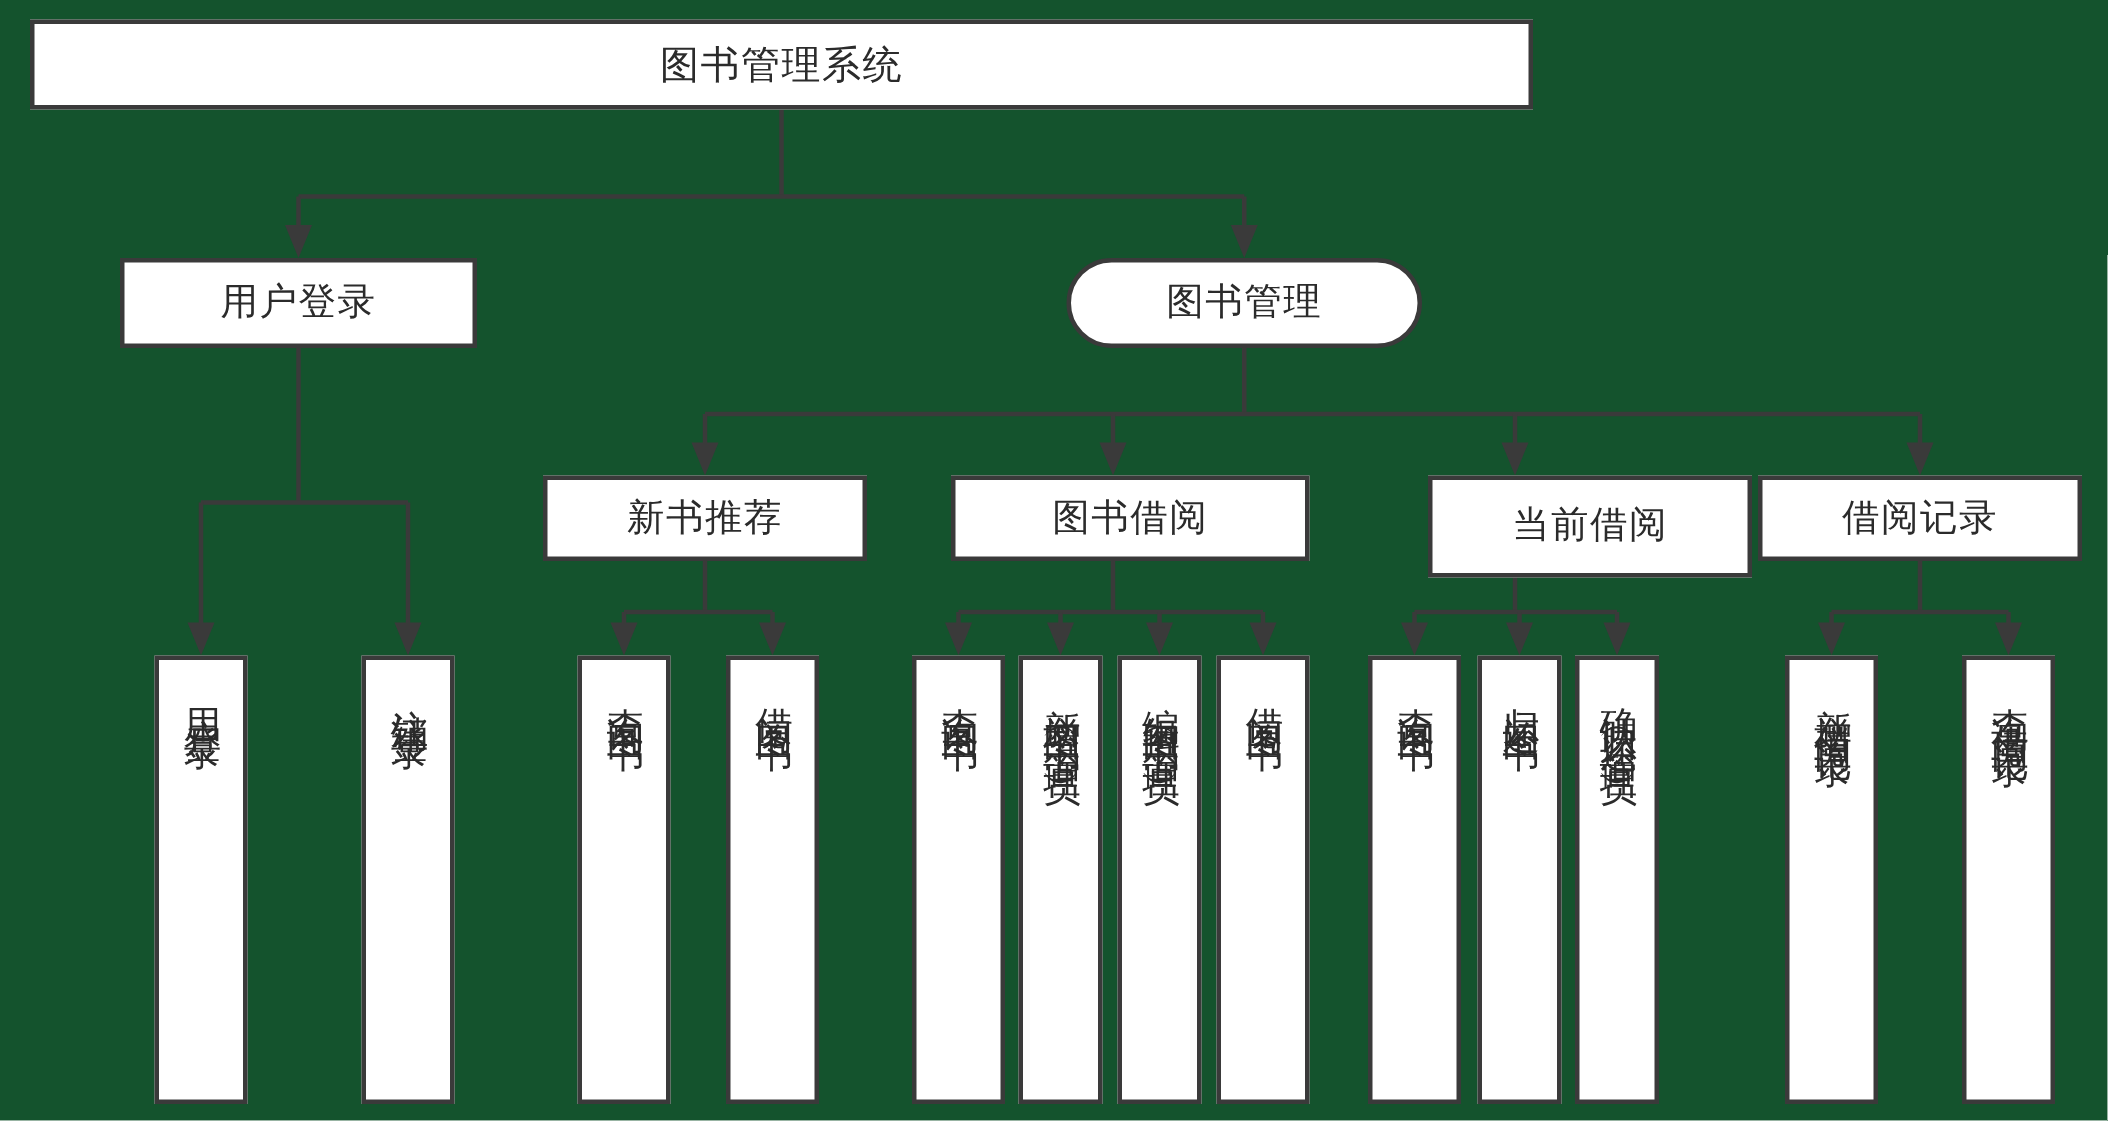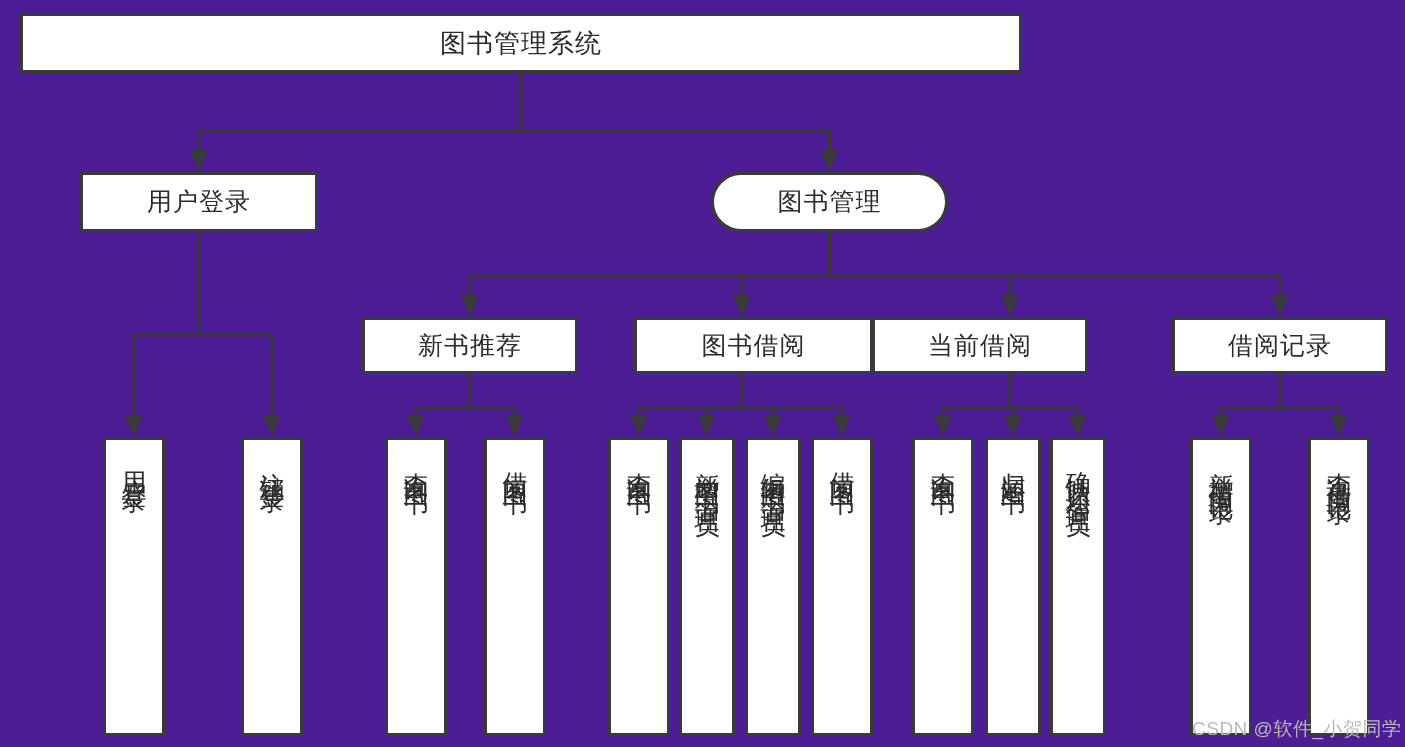--- a/index.html
+++ b/index.html
@@ -7,21 +7,21 @@
     padding: 0;
     background: #ffffff;
   }
   body {
     font-family: "Liberation Sans", "DejaVu Sans", sans-serif;
   }
   #canvas {
     position: relative;
     width: 1405px;
     height: 747px;
-    background: #4c1d95;
+    background: #14532d;
     overflow: hidden;
   }
   #wires {
     position: absolute;
     left: 0;
     top: 0;
     width: 1405px;
     height: 747px;
     pointer-events: none;
   }
@@ -136,21 +136,21 @@
       </div>
       <div class="node horizontal" style="left: 711px; top: 172px; width: 237px; height: 60px; border-radius: 30px;">
         <span class="node-label">图书管理</span>
       </div>
       <div class="node horizontal" style="left: 362px; top: 317px; width: 216px; height: 57px;">
         <span class="node-label">新书推荐</span>
       </div>
       <div class="node horizontal" style="left: 634px; top: 317px; width: 239px; height: 57px;">
         <span class="node-label">图书借阅</span>
       </div>
-      <div class="node horizontal" style="left: 872px; top: 317px; width: 216px; height: 57px;">
+      <div class="node horizontal" style="left: 952px; top: 317px; width: 216px; height: 68px;">
         <span class="node-label">当前借阅</span>
       </div>
       <div class="node horizontal" style="left: 1172px; top: 317px; width: 216px; height: 57px;">
         <span class="node-label">借阅记录</span>
       </div>
       <div class="node vertical" style="left: 103px; top: 437px; width: 62px; height: 299px;">
         <span class="node-label">用户登录</span>
       </div>
       <div class="node vertical" style="left: 241px; top: 437px; width: 62px; height: 299px;">
         <span class="node-label">注销登录</span>
@@ -182,14 +182,13 @@
       <div class="node vertical" style="left: 1050px; top: 437px; width: 56px; height: 299px;">
         <span class="node-label">确认归还（管理员）</span>
       </div>
       <div class="node vertical" style="left: 1190px; top: 437px; width: 62px; height: 299px;">
         <span class="node-label">新增借阅记录</span>
       </div>
       <div class="node vertical" style="left: 1308px; top: 437px; width: 62px; height: 299px;">
         <span class="node-label">查询借阅记录</span>
       </div>
     </div>
-  <div class="watermark" style="left: 1192px; top: 716px; color: rgb(185, 185, 185);">CSDN @软件_小贺同学</div>
 </div>
 
 </body></html>

